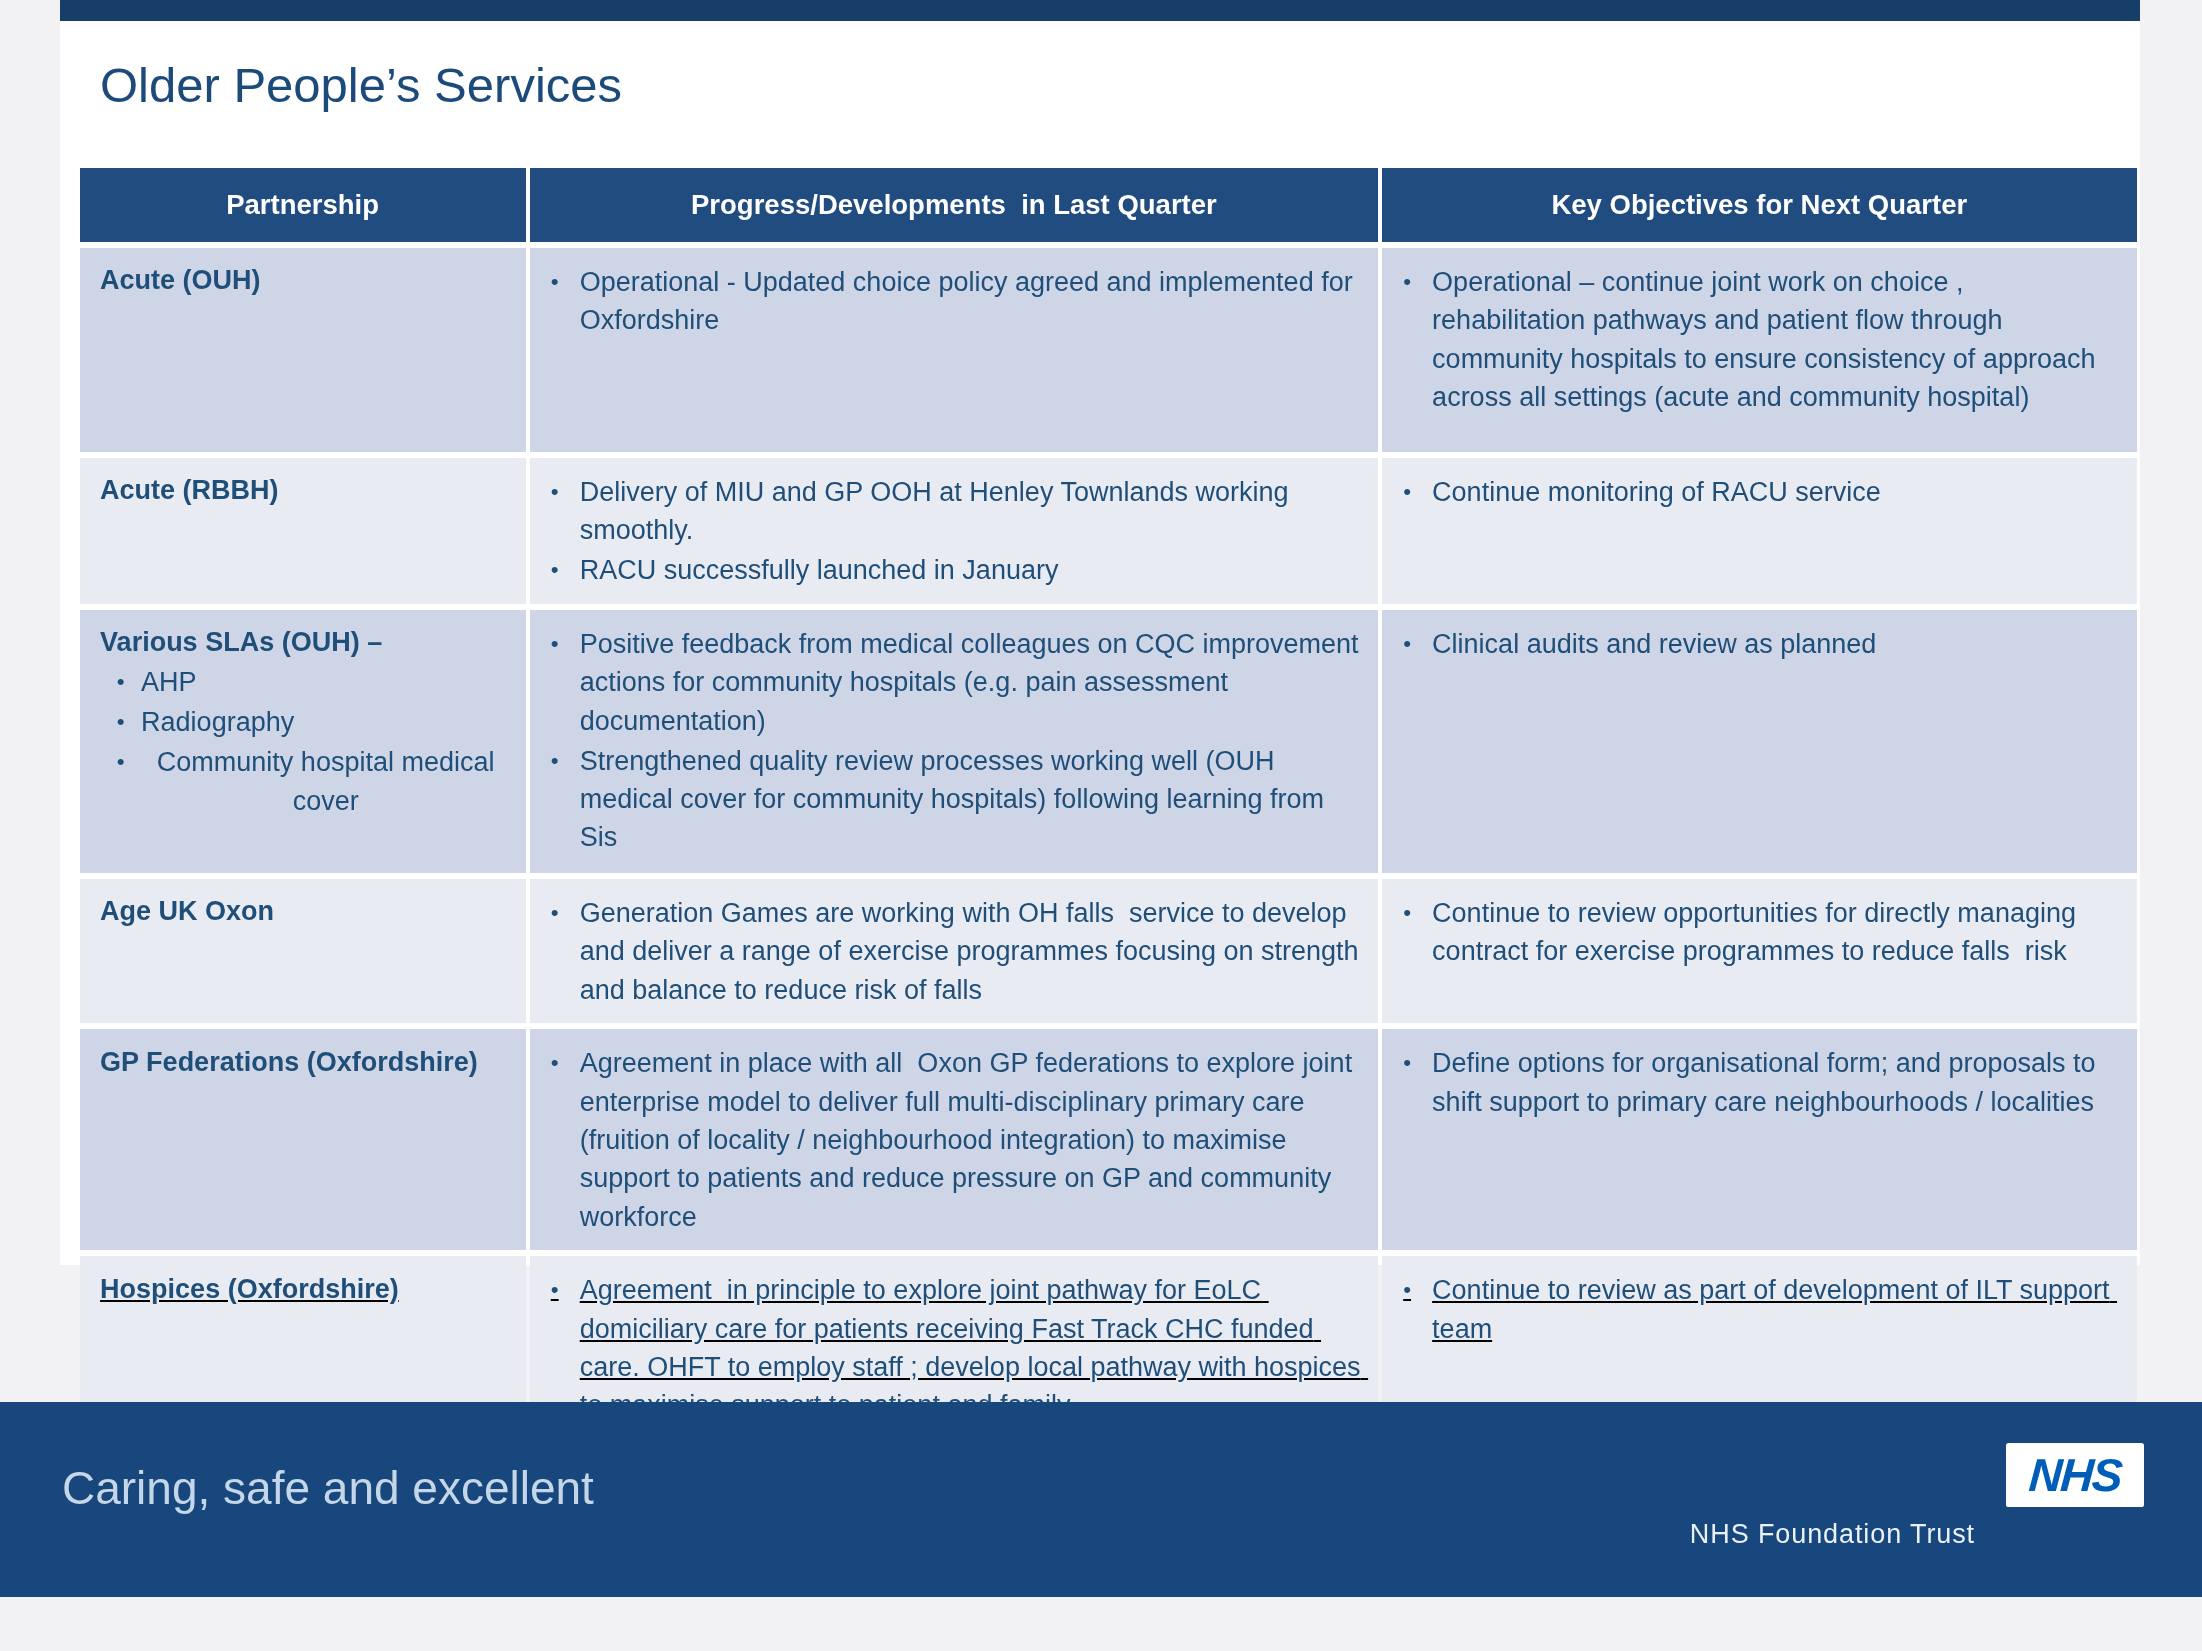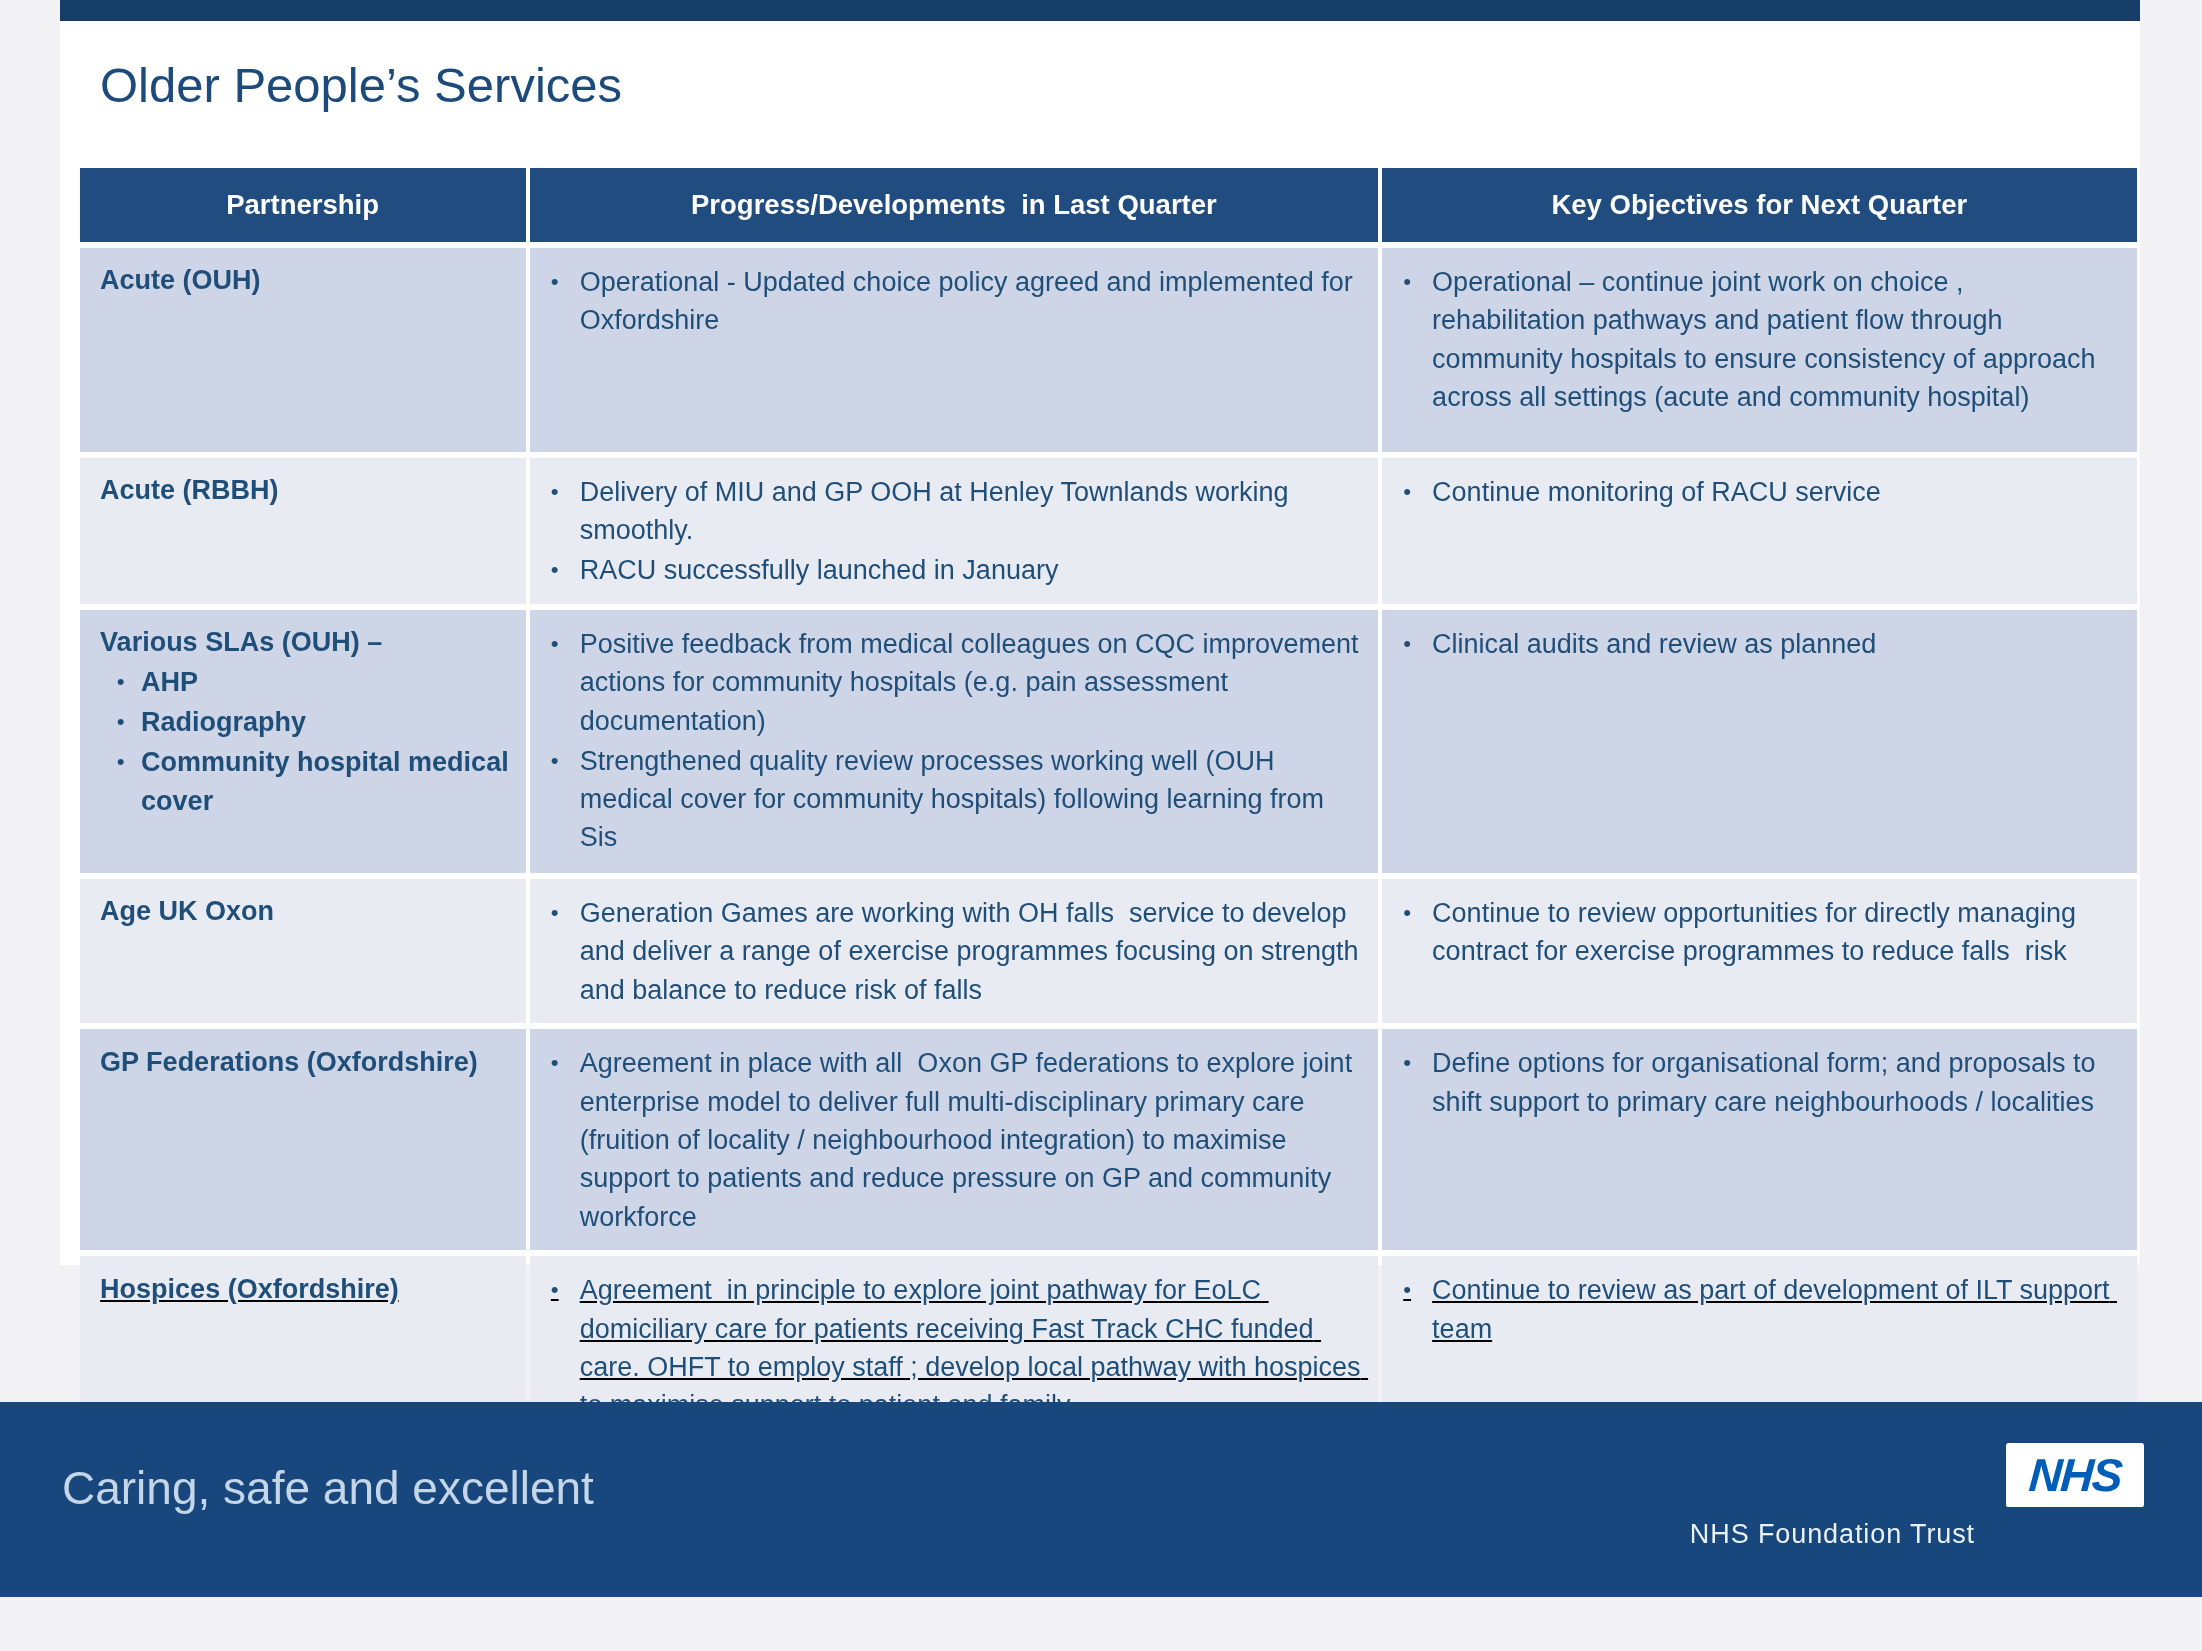--- a/index.html
+++ b/index.html
@@ -60,21 +60,21 @@
     flex: 0 0 50px; width: 50px; text-align: center;
     font-size: 22.4px; line-height: 38px;
     color: var(--text-navy, #1F4E79);
   }
   td.partnership .dot { flex: 0 0 41px; width: 41px; }
   .bt {
     font-size: 27px; line-height: 1.42;
     color: var(--text-navy, #1F4E79);
     white-space: pre-wrap;
   }
-  td.partnership .bt { font-weight: 700; }
+  td.partnership .bt { font-weight: 400; text-align: center; }
 
   .footer-stripe {
     position: absolute; left: 60px; top: 1433px;
     width: 2080px; height: 24px;
     background: var(--footer-stripe, #0D2A4B);
   }
   .footer {
     position: absolute; left: 0; top: 1402px;
     width: 2203px; height: 195px;
     background: var(--footer-bg, #17477C);

